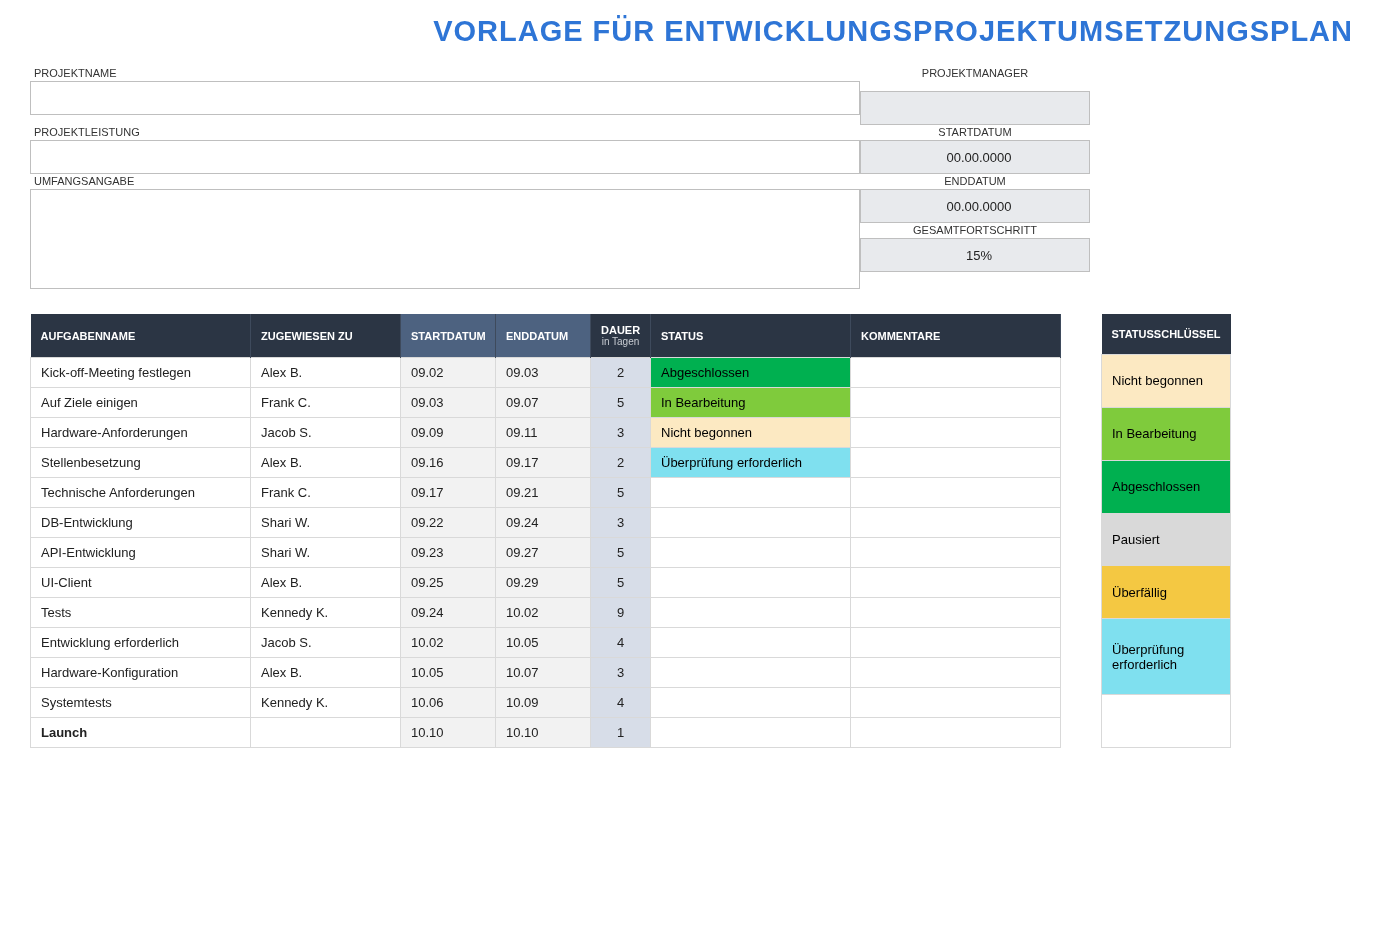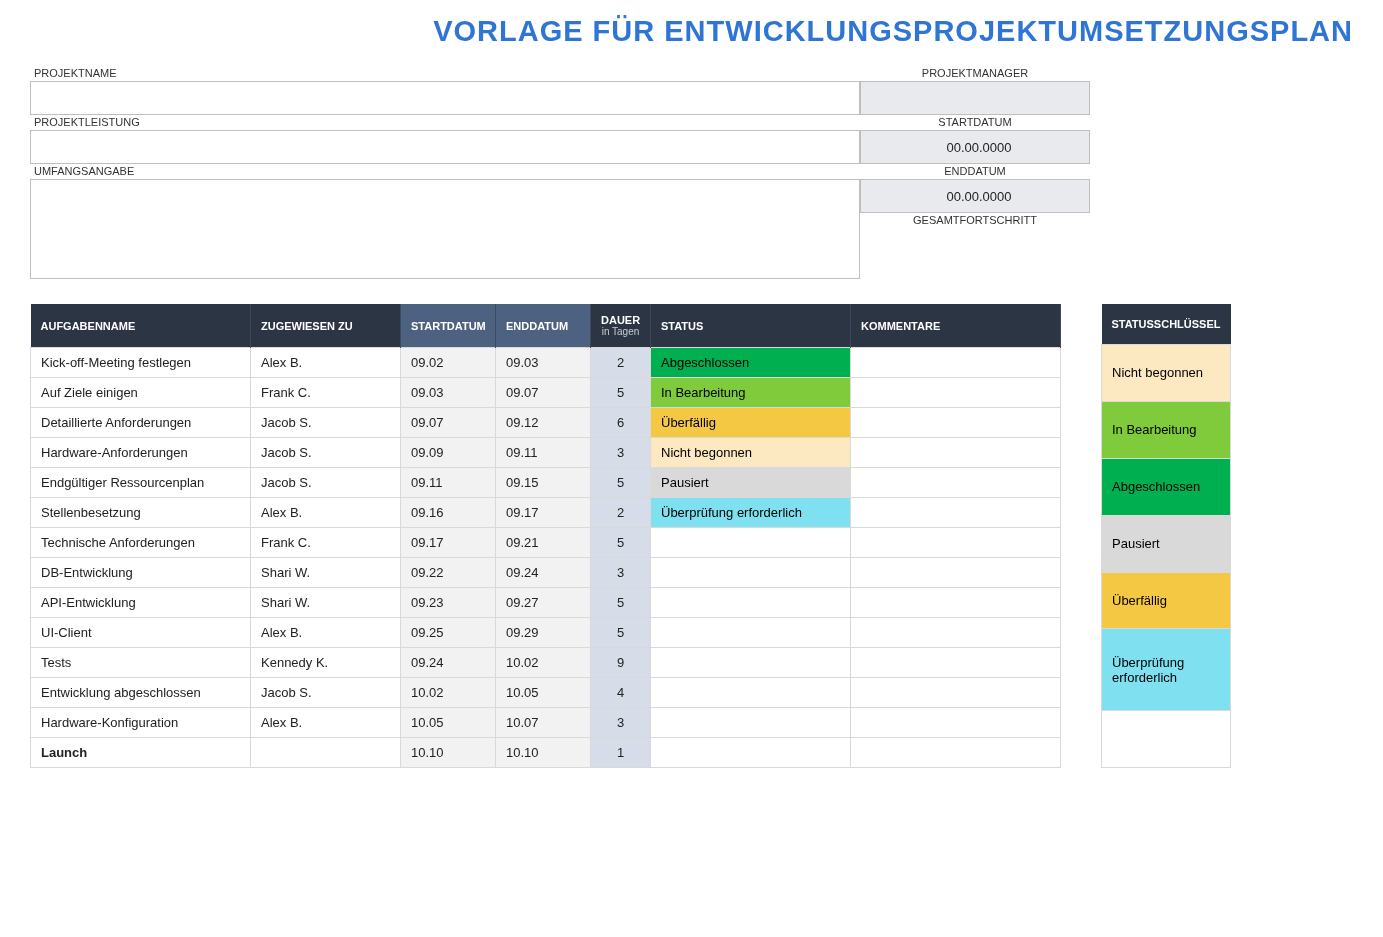--- a/index.html
+++ b/index.html
@@ -117,21 +117,21 @@
 
 <h1 class="page-title">VORLAGE FÜR ENTWICKLUNGSPROJEKTUMSETZUNGSPLAN</h1>
 
 <div class="info-wrap">
 
   <div class="info-row">
     <div style="flex:0 0 830px;">
       <div class="lbl left">PROJEKTNAME</div>
       <div class="val left"></div>
     </div>
-    <div style="flex:0 0 230px;">
+    <div style="flex:0 0 230px;gap:10px;">
       <div class="lbl">PROJEKTMANAGER</div>
       <div class="val shade"></div>
     </div>
   </div>
 
   <div class="info-row">
     <div style="flex:0 0 830px;">
       <div class="lbl left">PROJEKTLEISTUNG</div>
       <div class="val left"></div>
     </div>
@@ -143,20 +143,21 @@
 
   <div class="info-row">
     <div style="flex:0 0 830px;">
       <div class="lbl left">UMFANGSANGABE</div>
       <div class="val left" style="min-height:100px;"></div>
     </div>
     <div style="flex:0 0 230px;">
       <div class="lbl">ENDDATUM</div>
       <div class="val shade">00.00.0000</div>
       <div class="lbl" style="margin-top:0;">GESAMTFORTSCHRITT</div>
+      <div class="val shade">15%</div>
     </div>
   </div>
 
 </div>
 
 <div class="content">
 
   <table class="tasks">
     <colgroup>
       <col class="c-task">
@@ -194,47 +195,29 @@
         <tr>
           <td class="col-task">Auf Ziele einigen</td>
           <td>Frank C.</td>
           <td class="col-date">09.03</td>
           <td class="col-date">09.07</td>
           <td class="col-dauer">5</td>
           <td class="st-inprogress">In Bearbeitung</td>
           <td class="col-comment"></td>
         </tr>
         <tr>
-          <td class="col-task">Detaillierte Anforderungen</td>
-          <td>Jacob S.</td>
-          <td class="col-date">09.07</td>
-          <td class="col-date">09.12</td>
-          <td class="col-dauer">6</td>
-          <td class="st-overdue">Überfällig</td>
-          <td class="col-comment"></td>
-        </tr>
-        <tr>
           <td class="col-task">Hardware-Anforderungen</td>
           <td>Jacob S.</td>
           <td class="col-date">09.09</td>
           <td class="col-date">09.11</td>
           <td class="col-dauer">3</td>
           <td class="st-notstarted">Nicht begonnen</td>
           <td class="col-comment"></td>
         </tr>
         <tr>
-          <td class="col-task">Endgültiger Ressourcenplan</td>
-          <td>Jacob S.</td>
-          <td class="col-date">09.11</td>
-          <td class="col-date">09.15</td>
-          <td class="col-dauer">5</td>
-          <td class="st-paused">Pausiert</td>
-          <td class="col-comment"></td>
-        </tr>
-        <tr>
           <td class="col-task">Stellenbesetzung</td>
           <td>Alex B.</td>
           <td class="col-date">09.16</td>
           <td class="col-date">09.17</td>
           <td class="col-dauer">2</td>
           <td class="st-review">Überprüfung erforderlich</td>
           <td class="col-comment"></td>
         </tr>
         <tr>
           <td class="col-task">Technische Anforderungen</td>
@@ -275,38 +258,47 @@
         <tr>
           <td class="col-task">Tests</td>
           <td>Kennedy K.</td>
           <td class="col-date">09.24</td>
           <td class="col-date">10.02</td>
           <td class="col-dauer">9</td>
           <td class="st-blank"></td>
           <td class="col-comment"></td>
         </tr>
         <tr>
-          <td class="col-task">Entwicklung abgeschlossen</td>
+          <td class="col-task">Entwicklung erforderlich</td>
           <td>Jacob S.</td>
           <td class="col-date">10.02</td>
           <td class="col-date">10.05</td>
           <td class="col-dauer">4</td>
           <td class="st-blank"></td>
           <td class="col-comment"></td>
         </tr>
         <tr>
           <td class="col-task">Hardware-Konfiguration</td>
           <td>Alex B.</td>
           <td class="col-date">10.05</td>
           <td class="col-date">10.07</td>
           <td class="col-dauer">3</td>
           <td class="st-blank"></td>
           <td class="col-comment"></td>
         </tr>
         <tr>
+          <td class="col-task">Systemtests</td>
+          <td>Kennedy K.</td>
+          <td class="col-date">10.06</td>
+          <td class="col-date">10.09</td>
+          <td class="col-dauer">4</td>
+          <td class="st-blank"></td>
+          <td class="col-comment"></td>
+        </tr>
+        <tr>
           <td class="col-task bold">Launch</td>
           <td></td>
           <td class="col-date">10.10</td>
           <td class="col-date">10.10</td>
           <td class="col-dauer">1</td>
           <td class="st-blank"></td>
           <td class="col-comment"></td>
         </tr>
       </tbody>
   </table>

